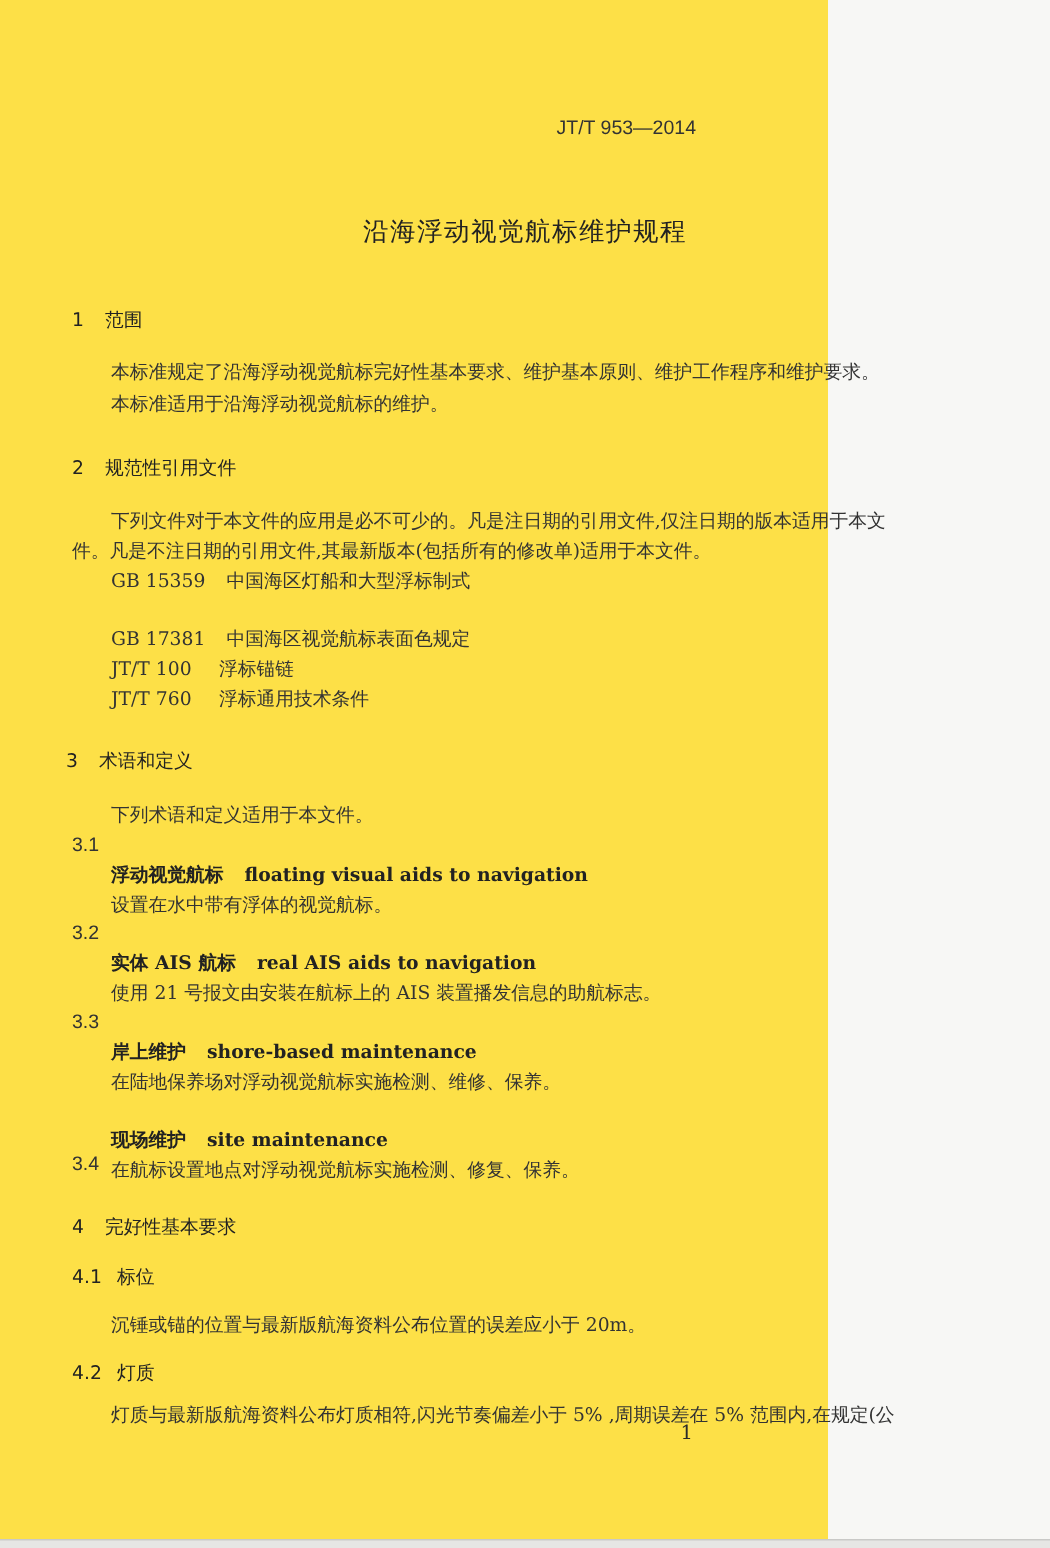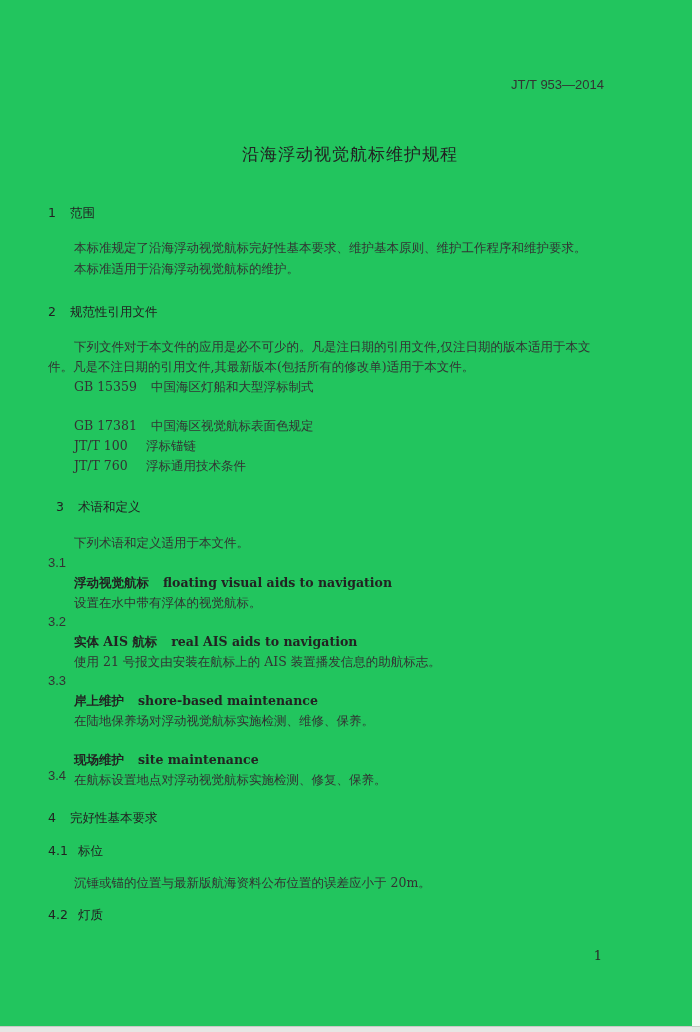--- a/index.html
+++ b/index.html
@@ -1,20 +1,20 @@
 <!DOCTYPE html>
 <html><head>
 <meta charset="utf-8">
 <style>
   html, body { margin: 0; padding: 0; }
   body {
     width: 700px; height: 1032px; background: #f7f7f5; position: relative; overflow: hidden;
     font-family: "DejaVu Serif", "Liberation Serif", serif; color: #2a2a2a;
   }
-  .page { position: absolute; left: 0; top: 0; width: 692px; height: 1026px; background: #22c55e; }
+  .page { position: absolute; left: 0; top: 0; width: 552px; height: 1026px; background: #fde047; }
   .edge { position: absolute; left: 0; top: 1026px; width: 700px; height: 6px; background: #e6e6e4; border-top: 1px solid #c9c9c7; }
   .abs { position: absolute; white-space: nowrap; }
   .hdr { font-family: "Liberation Sans", "DejaVu Sans", sans-serif; font-size: 13px; right: 88px; top: 77px; color: #333; }
   .title { font-family: "DejaVu Sans", sans-serif; font-size: 17px; left: 0; width: 700px; text-align: center; top: 143px; letter-spacing: 1px; color: #222; }
   .sec { font-family: "DejaVu Sans", sans-serif; font-size: 12.5px; color: #222; }
   .sec .num { display: inline-block; width: 22px; }
   .subsec .num { display: inline-block; width: 30px; }
   .body { font-size: 12.5px; color: #333; }
   .term { font-size: 12.5px; font-weight: bold; color: #222; }
   .term .en { margin-left: 14px; }
@@ -48,21 +48,21 @@
   <div class="abs body ref" style="left:74px; top:418px;">
     <span class="code">GB 17381</span><span>中国海区视觉航标表面色规定</span>
   </div>
   <div class="abs body ref jt" style="left:74px; top:438px;">
     <span class="code">JT/T 100</span><span>浮标锚链</span>
   </div>
   <div class="abs body ref jt" style="left:74px; top:458px;">
     <span class="code">JT/T 760</span><span>浮标通用技术条件</span>
   </div>
 
-  <div class="abs sec" style="left:56px; top:499px;">
+  <div class="abs sec" style="left:44px; top:499px;">
     <span class="num">3</span><span>术语和定义</span>
   </div>
   <div class="abs body" style="left:74px; top:535px;">下列术语和定义适用于本文件。</div>
 
   <div class="abs tnum" style="left:48px; top:555px;">3.1</div>
   <div class="abs term" style="left:74px; top:575px;">
     <span>浮动视觉航标</span><span class="en">floating visual aids to navigation</span>
   </div>
   <div class="abs body" style="left:74px; top:595px;">设置在水中带有浮体的视觉航标。</div>
 
@@ -87,16 +87,17 @@
   <div class="abs sec" style="left:48px; top:810px;">
     <span class="num">4</span><span>完好性基本要求</span>
   </div>
   <div class="abs sec subsec" style="left:48px; top:843px;">
     <span class="num">4.1</span><span>标位</span>
   </div>
   <div class="abs body" style="left:74px; top:875px;">沉锤或锚的位置与最新版航海资料公布位置的误差应小于 20m。</div>
   <div class="abs sec subsec" style="left:48px; top:907px;">
     <span class="num">4.2</span><span>灯质</span>
   </div>
+  <div class="abs body" style="left:74px; top:935px;">灯质与最新版航海资料公布灯质相符,闪光节奏偏差小于 5% ,周期误差在 5% 范围内,在规定(公</div>
 
   <div class="abs pnum">1</div>
 </div>
 <div class="edge"></div>
 
 </body></html>

